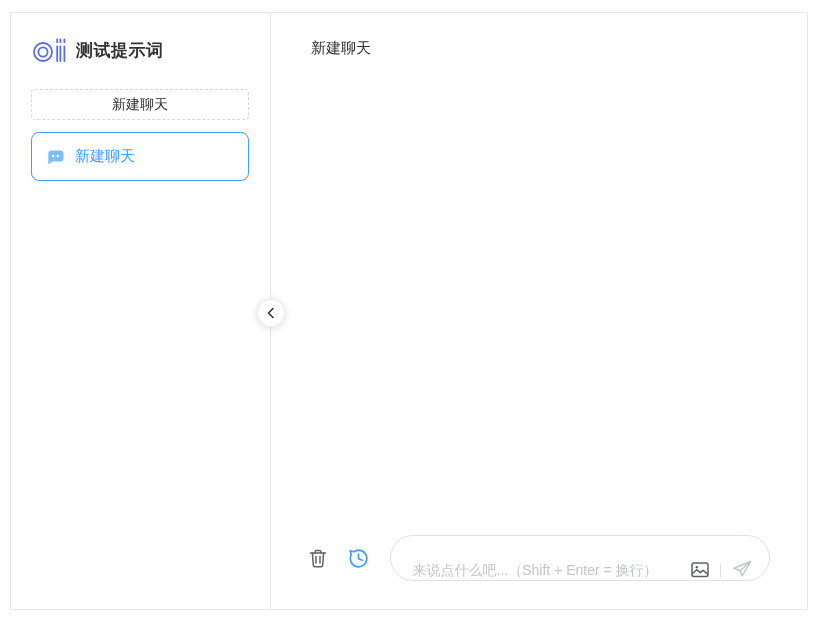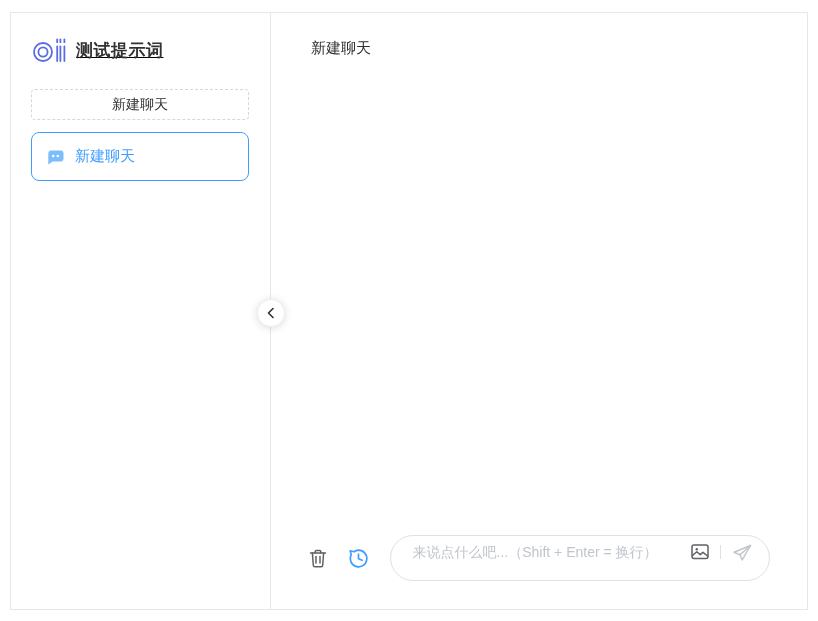--- a/index.html
+++ b/index.html
@@ -3,21 +3,21 @@
 <meta charset="utf-8">
 <style>
   * { margin:0; padding:0; box-sizing:border-box; }
   html,body { width:818px; height:621px; background:#fff; font-family:"Liberation Sans","DejaVu Sans",sans-serif; }
   .app {
     position:absolute; left:10px; top:12px; width:798px; height:598px;
     border:1px solid #e4e7ed; background:#fff; display:flex;
   }
   
   .sidebar { width:260px; border-right:1px solid #e4e7ed; position:relative; background:#fff; flex:0 0 260px; }
-  .brand { display:flex; align-items:center; gap:9px; margin:24px 20px 0 22px;text-decoration:underline; }
+  .brand { display:flex; align-items:center; gap:9px; margin:24px 20px 0 22px; }
   .brand-logo { display:flex; align-items:center; }
   .brand-title { font-size:17px; font-weight:bold; color:#303133; letter-spacing:0.5px; }
   .new-chat-btn {
     margin:26px 20px 0 20px; height:31px; width:218px;
     border:1px dashed #d4d7de; border-radius:4px; background:#fff;
     display:flex; align-items:center; justify-content:center;
     font-size:14px; color:#303133; cursor:pointer;
   }
   .chat-item {
     margin:12px 20px 0 20px; height:49px; width:218px;
@@ -35,21 +35,21 @@
   
   .main { flex:1; position:relative; background:#fff; }
   .main-title { position:absolute; left:40px; top:26px; font-size:15px; font-weight:500; color:#303133; }
   .composer {
     position:absolute; left:0; right:0; bottom:28px;
     display:flex; align-items:center; justify-content:center; gap:21px;
   }
   .icon-btn { background:none; border:none; display:flex; align-items:center; justify-content:center; cursor:pointer; padding:0; }
   .input-pill {
     width:380px; height:46px; border:1px solid #dde0e6; border-radius:23px;
-    display:flex; align-items:center; padding:0 17px 12px 22px; gap:11px; background:#fff;
+    display:flex; align-items:flex-end; padding:0 17px 2px 22px; gap:11px; background:#fff;
   }
   .input-pill input {
     flex:1; border:none; outline:none; font-size:14px; color:#303133; min-width:0;
     font-family:"Liberation Sans","DejaVu Sans",sans-serif; background:transparent;
   }
   .input-pill input::placeholder { color:#c0c4cc; }
   .v-divider { width:1px; height:14px; background:#dcdfe6; }
 </style>
 </head>
 <body>

